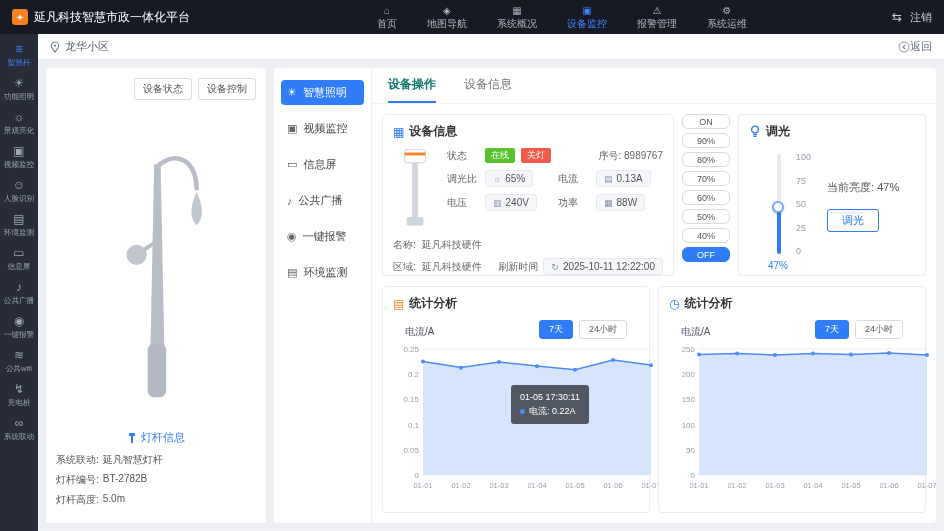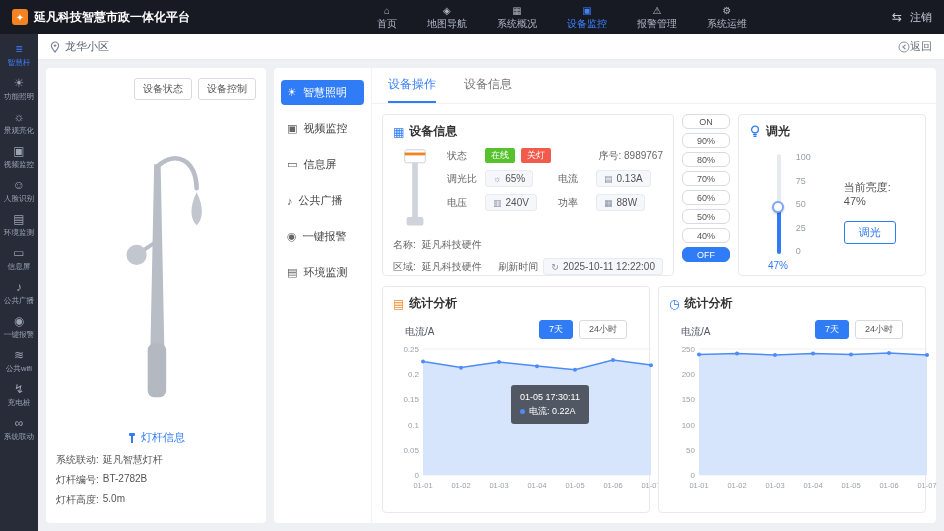--- a/index.html
+++ b/index.html
@@ -4,21 +4,21 @@
 <style>
   *{box-sizing:border-box;margin:0;padding:0}
   html,body{width:944px;height:531px;overflow:hidden}
   body{font-family:"Liberation Sans","DejaVu Sans",sans-serif;font-size:12px;color:#333;background:#eef0f4}
   .app{width:944px;height:531px;display:flex;flex-direction:column}
 
   
   .topbar{height:34px;background:#171a23;display:flex;align-items:center;padding:0 12px;color:#fff;flex:none}
   .brand{display:flex;align-items:center;gap:6px;width:232px}
   .logo{width:16px;height:16px;background:#f58220;border-radius:3px;color:#fff;font-size:10px;display:flex;align-items:center;justify-content:center}
-  .brand-title{font-size:12px;font-weight:bold;white-space:nowrap}
+  .brand-title{font-size:12px;font-weight:normal;white-space:nowrap}
   .topnav{flex:1;display:flex;justify-content:center;gap:30px}
   .nav-item{display:flex;flex-direction:column;align-items:center;justify-content:center;color:#aeb4c2;cursor:pointer;line-height:1}
   .nav-item .nav-icon{font-size:10px;margin-bottom:3px}
   .nav-item .nav-label{font-size:10px;white-space:nowrap}
   .nav-item.active{color:#3d82ff}
   .top-right{display:flex;align-items:center;gap:8px;color:#c6cbd6;font-size:11px;margin-left:12px}
   .top-right .switch-glyph{font-size:12px;cursor:pointer}
   .logout{cursor:pointer;white-space:nowrap}
 
   .frame{flex:1;display:flex;min-height:0}
@@ -50,21 +50,21 @@
   .right-card{flex:1;display:flex;min-width:0}
   .menu-col{width:98px;border-right:1px solid #f0f1f4;padding:12px 7px;display:flex;flex-direction:column;gap:11px;flex:none}
   .menu-item{display:flex;align-items:center;gap:6px;font-size:11px;color:#444;padding:5px 6px;border-radius:4px;cursor:pointer;white-space:nowrap}
   .menu-item .menu-icon{font-size:11px;color:#666}
   .menu-item.active{background:#2f7cf6;color:#fff}
   .menu-item.active .menu-icon{color:#fff}
 
   .tab-wrap{flex:1;display:flex;flex-direction:column;min-width:0}
   .tabs{height:36px;display:flex;gap:28px;align-items:stretch;padding:0 16px;border-bottom:1px solid #f0f1f4;flex:none}
   .tab{display:flex;align-items:center;font-size:12px;color:#777;cursor:pointer;border-bottom:2px solid transparent}
-  .tab.active{color:#3b82f6;font-weight:normal;border-bottom-color:#2f7cf6}
+  .tab.active{color:#0f766e;font-weight:bold;border-bottom-color:#2f7cf6}
   .panel{flex:1;padding:10px;display:flex;flex-direction:column;gap:10px;min-height:0}
 
   .row1{display:flex;gap:8px;height:162px;flex:none}
   .box{border:1px solid #e8eaef;border-radius:4px;padding:8px 10px;background:#fff}
   .box-header{display:flex;align-items:center;gap:5px;font-size:12px;font-weight:bold;color:#333;margin-bottom:6px}
   .hdr-icon{color:#2f7cf6;font-size:12px;font-weight:normal}
   .hdr-icon.orange{color:#f08c2e}
 
   .device-box{width:292px;flex:none}
   .dev-body{display:flex;gap:10px}
@@ -86,21 +86,21 @@
   .pbtn.active{background:#2f7cf6;border-color:#2f7cf6;color:#fff}
 
   .dim-box{flex:1;display:flex;flex-direction:column;min-width:0}
   .dim-body{flex:1;display:flex;padding:8px 0 0 22px}
   .slider{position:relative;width:16px;height:100px}
   .track{position:absolute;left:6px;top:0;width:4px;height:100%;background:#e7eaf0;border-radius:2px}
   .fill{position:absolute;left:6px;bottom:0;width:4px;height:47%;background:#2f7cf6;border-radius:2px}
   .thumb{position:absolute;left:1px;bottom:calc(47% - 6px);width:12px;height:12px;background:#fff;border:2px solid #7aa7f8;border-radius:50%;box-shadow:0 1px 2px rgba(0,0,0,.25);cursor:pointer}
   .scale{display:flex;flex-direction:column;justify-content:space-between;height:104px;font-size:9px;color:#98a0ab;margin-left:9px;margin-top:-2px}
   .dim-pct{position:absolute;left:-3px;bottom:-17px;color:#2f7cf6;font-size:10px;white-space:nowrap}
-  .dim-right{margin-left:33px;padding-top:26px;font-size:11px;color:#555}
+  .dim-right{margin-left:16px;padding-top:26px;font-size:11px;color:#555}
   .dim-btn{display:block;margin-top:14px;border:1px solid #2f7cf6;color:#2f7cf6;background:#fff;font-size:11px;padding:3px 14px;border-radius:3px;cursor:pointer}
 
   .row2{flex:1;display:flex;gap:8px;min-height:0}
   .chart-box{flex:1;position:relative;display:flex;flex-direction:column;min-width:0}
   .chart-sub{display:flex;align-items:flex-end;margin:2px 12px 2px}
   .ylab{font-size:10px;color:#556}
   .range{margin-left:auto;display:flex;gap:6px}
   .rbtn{font-size:9px;padding:2px 9px;border:1px solid #d8dbe2;border-radius:3px;background:#fff;color:#555;cursor:pointer;white-space:nowrap}
   .rbtn.active{background:#2f7cf6;border-color:#2f7cf6;color:#fff}
   .chart-svg-wrap{flex:1;min-height:0}

